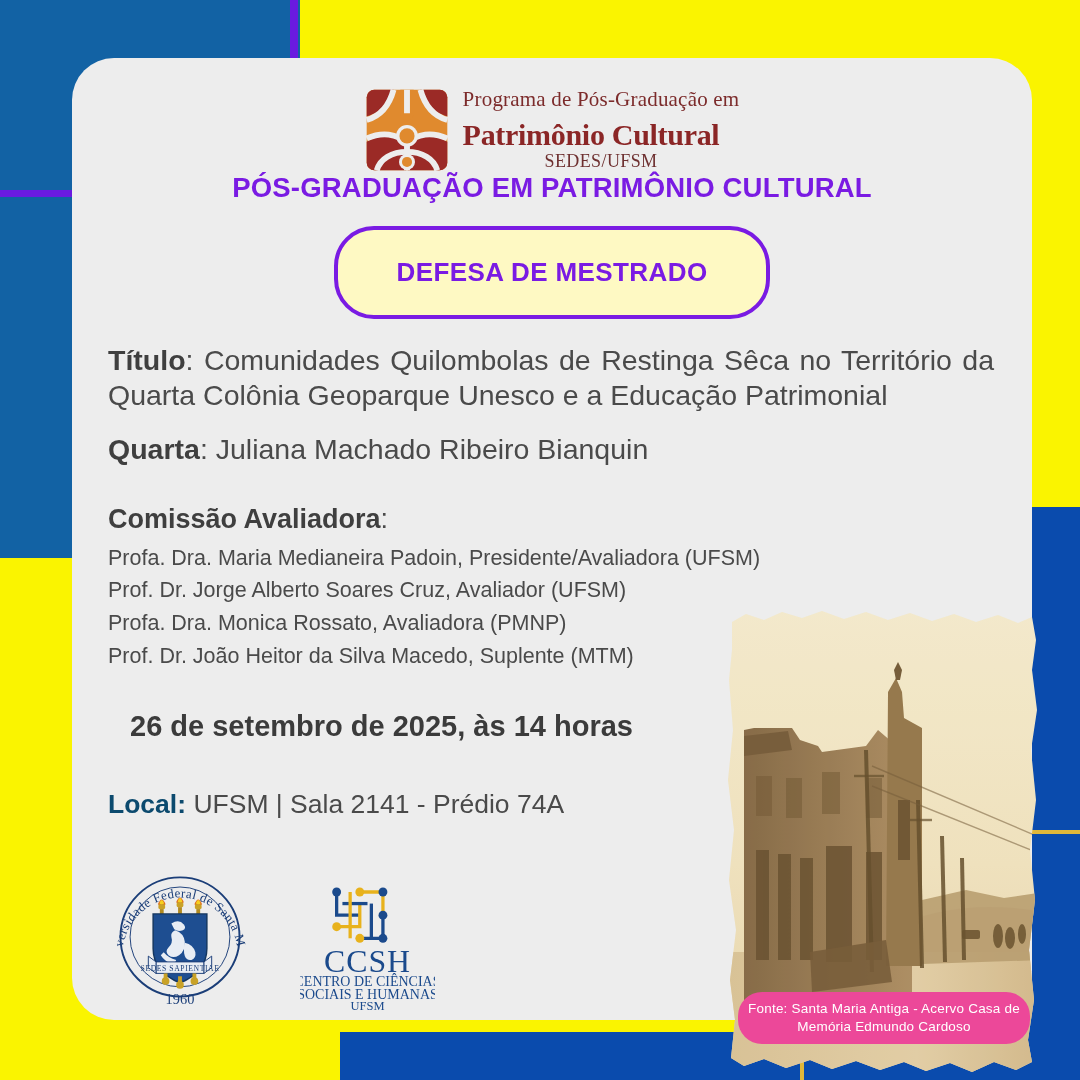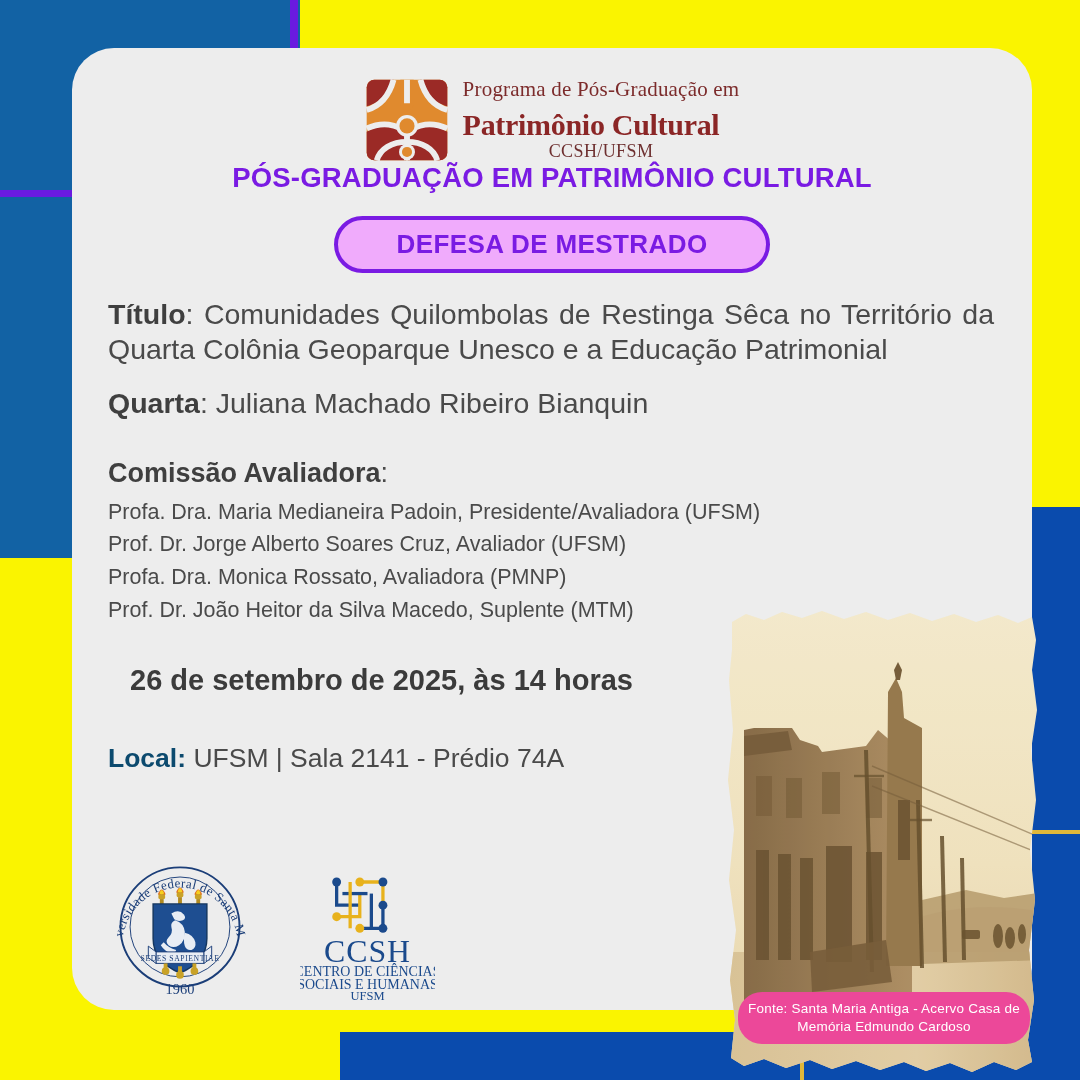--- a/index.html
+++ b/index.html
@@ -34,21 +34,21 @@
   .purple-frame-2 {
     position:absolute;
     left:290px; top:-10px;
     width:7px; height:80px;
     background:#6A1BE0;
   }
 
   
   .card {
     position:absolute;
-    left:72px; top:48px;
+    left:72px; top:58px;
     width:960px; height:962px;
     background:#EDEDED;
     border-radius:42px;
     overflow:hidden;
   }
 
   
   .ppg-header {
     margin-top:30px;
     display:flex;
@@ -76,24 +76,24 @@
   
   .prog-title {
     text-align:center;
     font-weight:bold;
     font-size:27.5px;
     letter-spacing:.2px;
     color:#7A1BE3;
   }
   .pill-wrap { display:flex; justify-content:center; margin-top:22px; }
   .pill {
-    background:#f0abfc;
+    background:#fef9c3;
     border:4px solid #7A1BE3;
     border-radius:40px;
-    padding:9px 58px;
+    padding:27px 58px;
     font-weight:bold;
     font-size:26px;
     color:#7A1BE3;
     letter-spacing:.4px;
   }
 
   
   .body-wrap { padding:0 36px 0 36px; margin-top:24px; position:relative; z-index:3; }
   .ttl-block {
     font-size:28.5px;
@@ -210,21 +210,21 @@
         </g>
         <circle cx="50" cy="57" r="13" fill="#EDEDED"></circle>
         <circle cx="50" cy="57" r="9" fill="#E08A2E"></circle>
         <circle cx="50" cy="88" r="9.5" fill="#EDEDED"></circle>
         <circle cx="50" cy="88" r="6" fill="#E08A2E"></circle>
       </svg>
     </span>
     <span class="ppg-text">
       <div class="ppg-l1">Programa de Pós-Graduação em</div>
       <div class="ppg-l2">Patrimônio Cultural</div>
-      <div class="ppg-l3">CCSH/UFSM</div>
+      <div class="ppg-l3">SEDES/UFSM</div>
     </span>
   </div>
 
   <div class="prog-title">PÓS-GRADUAÇÃO EM PATRIMÔNIO CULTURAL</div>
 
   <div class="pill-wrap">
     <span class="pill">DEFESA DE MESTRADO</span>
   </div>
 
   <div class="body-wrap">

